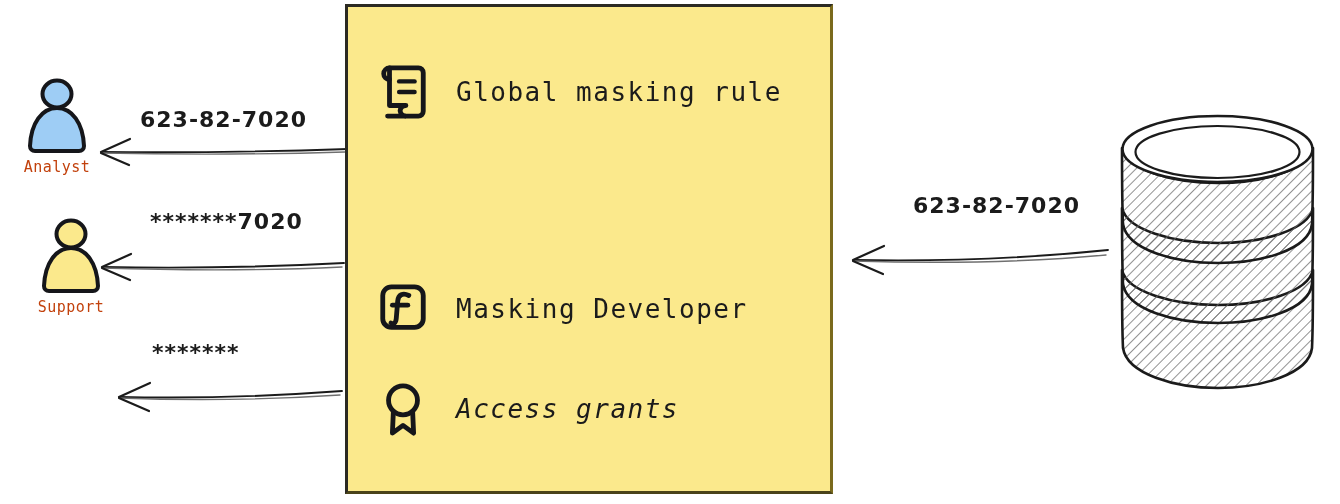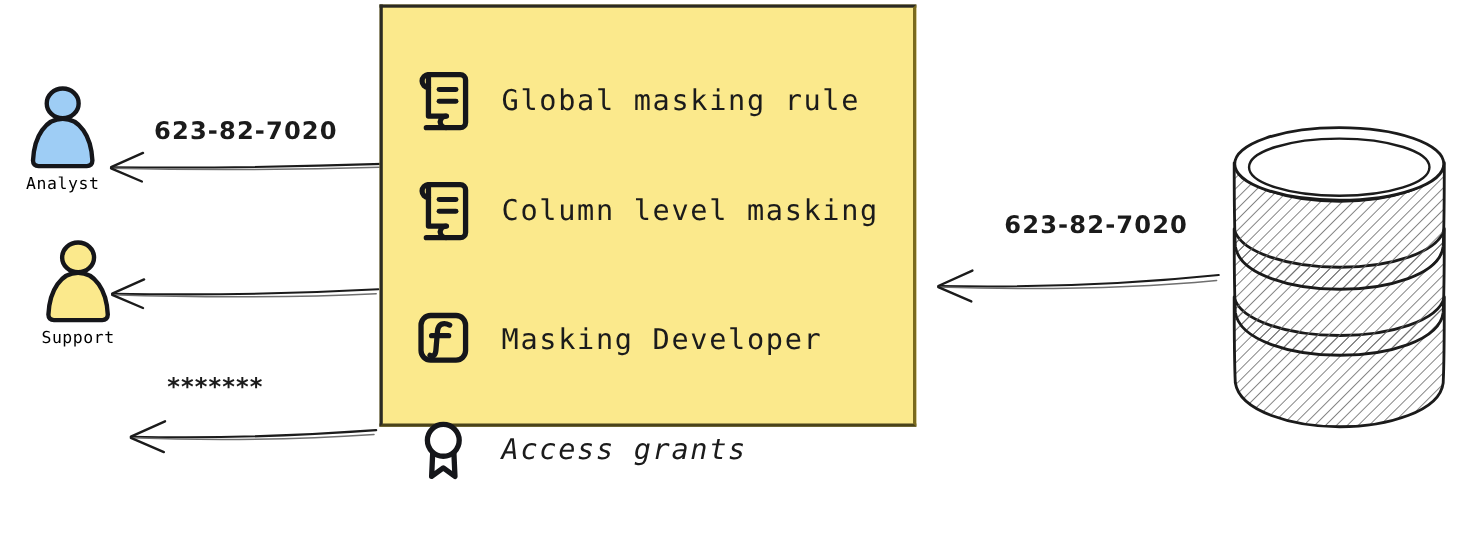--- a/index.html
+++ b/index.html
@@ -8,21 +8,21 @@
     font-family:"DejaVu Sans Mono","Liberation Mono",monospace;
     color:#1b1b1b;
   }
   .canvas{position:absolute;inset:0;}
 
   
   .actor{position:absolute;width:110px;text-align:center;}
   .actor .figure{display:block;margin:0 auto;}
   .actor .name{
     display:block;margin-top:2px;
-    font-size:15px;letter-spacing:.5px;color:#000000;
+    font-size:15px;letter-spacing:.5px;color:#c2410c;
     font-family:"DejaVu Sans Mono","Liberation Mono",monospace;
   }
   #actor-analyst{left:2px;top:78px;}
   #actor-support{left:16px;top:218px;}
   #actor-developer{left:2px;top:344px;}
 
   
   .arrow-label{
     position:absolute;
     font-family:"DejaVu Sans","Liberation Sans",sans-serif;
@@ -32,21 +32,21 @@
   #label-analyst{left:140px;top:107px;}
   #label-support{left:150px;top:209px;}
   #label-developer{left:152px;top:340px;}
   #label-db{left:913px;top:193px;}
 
   
   .arrow{position:absolute;}
 
   
   #policy-panel{
-    position:absolute;left:345px;top:4px;width:488px;height:384px;
+    position:absolute;left:345px;top:4px;width:488px;height:490px;
     background:#fbe98c;
     border-top:3px solid #2b2a23;
     border-left:3px solid #2b2a23;
     border-right:3px solid #7a6a1d;
     border-bottom:3px solid #4a431a;
     box-sizing:border-box;
     padding-left:16px;
   }
   .policy-row{
     position:absolute;left:28px;display:flex;align-items:center;gap:26px;
@@ -80,20 +80,21 @@
   <div class="actor" id="actor-support">
     <svg class="figure" width="70" height="78" viewBox="0 0 70 78">
       <ellipse cx="35" cy="16" rx="14.5" ry="13.5" fill="#fbe98c" stroke="#15161a" stroke-width="4"></ellipse>
       <path d="M35 30 C20 30 9 45 8 68 C8 71 10 73 13 73 L57 73 C60 73 62 71 62 68 C61 45 50 30 35 30 Z" fill="#fbe98c" stroke="#15161a" stroke-width="4" stroke-linejoin="round"></path>
     </svg>
     <span class="name">Support</span>
   </div>
 
 
   <div class="arrow-label" id="label-analyst">623-82-7020</div>
+  <div class="arrow-label" id="label-support">*******7020</div>
   <div class="arrow-label" id="label-developer">*******</div>
   <div class="arrow-label" id="label-db">623-82-7020</div>
 
   <svg class="arrow" style="left:90px;top:130px;" width="262" height="44" viewBox="0 0 262 44">
     <path d="M258 19 C200 21 120 23 12 22" fill="none" stroke="#1b1b1b" stroke-width="1.9" stroke-linecap="round"></path>
     <path d="M255 22 C190 24 110 25 11 23" fill="none" stroke="#6f6f6f" stroke-width="1.4" stroke-linecap="round"></path>
     <path d="M11 22 L40 9" fill="none" stroke="#1b1b1b" stroke-width="2.2" stroke-linecap="round"></path>
     <path d="M11 23 L39 35" fill="none" stroke="#1b1b1b" stroke-width="2.2" stroke-linecap="round"></path>
   </svg>
 
@@ -125,31 +126,20 @@
         <path d="M14 5 H44 a5 5 0 0 1 5 5 V50 a5 5 0 0 1 -5 5 H12" fill="none" stroke="#15161a" stroke-width="5" stroke-linecap="round" stroke-linejoin="round"></path>
         <path d="M14 5 a6 6 0 0 0 -6 6 a6 6 0 0 0 6 6 V5Z" fill="none" stroke="#15161a" stroke-width="5" stroke-linejoin="round"></path>
         <path d="M14 17 V44 h17" fill="none" stroke="#15161a" stroke-width="5" stroke-linecap="round" stroke-linejoin="round"></path>
         <path d="M31 44 a6 6 0 0 0 -6 5.5 a6 6 0 0 0 6 5.5" fill="none" stroke="#15161a" stroke-width="5" stroke-linejoin="round"></path>
         <line x1="24" y1="19" x2="40" y2="19" stroke="#15161a" stroke-width="4.6" stroke-linecap="round"></line>
         <line x1="24" y1="30" x2="40" y2="30" stroke="#15161a" stroke-width="4.6" stroke-linecap="round"></line>
       </svg>
       <span class="policy-text">Global masking rule</span>
     </div>
 
-    <div class="policy-row" id="policy-row-1">
-      <svg class="policy-icon" viewBox="0 0 56 60">
-        <path d="M14 5 H44 a5 5 0 0 1 5 5 V50 a5 5 0 0 1 -5 5 H12" fill="none" stroke="#15161a" stroke-width="5" stroke-linecap="round" stroke-linejoin="round"></path>
-        <path d="M14 5 a6 6 0 0 0 -6 6 a6 6 0 0 0 6 6 V5Z" fill="none" stroke="#15161a" stroke-width="5" stroke-linejoin="round"></path>
-        <path d="M14 17 V44 h17" fill="none" stroke="#15161a" stroke-width="5" stroke-linecap="round" stroke-linejoin="round"></path>
-        <path d="M31 44 a6 6 0 0 0 -6 5.5 a6 6 0 0 0 6 5.5" fill="none" stroke="#15161a" stroke-width="5" stroke-linejoin="round"></path>
-        <line x1="24" y1="19" x2="40" y2="19" stroke="#15161a" stroke-width="4.6" stroke-linecap="round"></line>
-        <line x1="24" y1="30" x2="40" y2="30" stroke="#15161a" stroke-width="4.6" stroke-linecap="round"></line>
-      </svg>
-      <span class="policy-text">Column level masking</span>
-    </div>
 
     <div class="policy-row" id="policy-row-2">
       <svg class="policy-icon" viewBox="0 0 56 60">
         <rect x="7" y="7" width="42" height="42" rx="9" ry="9" fill="none" stroke="#15161a" stroke-width="5"></rect>
         <path d="M34 16 C28 13 23 15 22.5 22 L21 40 C20.5 45 18 46 15.5 44.5" fill="none" stroke="#15161a" stroke-width="5" stroke-linecap="round"></path>
         <line x1="17" y1="26" x2="33" y2="26" stroke="#15161a" stroke-width="5" stroke-linecap="round"></line>
       </svg>
       <span class="policy-text">Masking Developer</span>
     </div>
 

